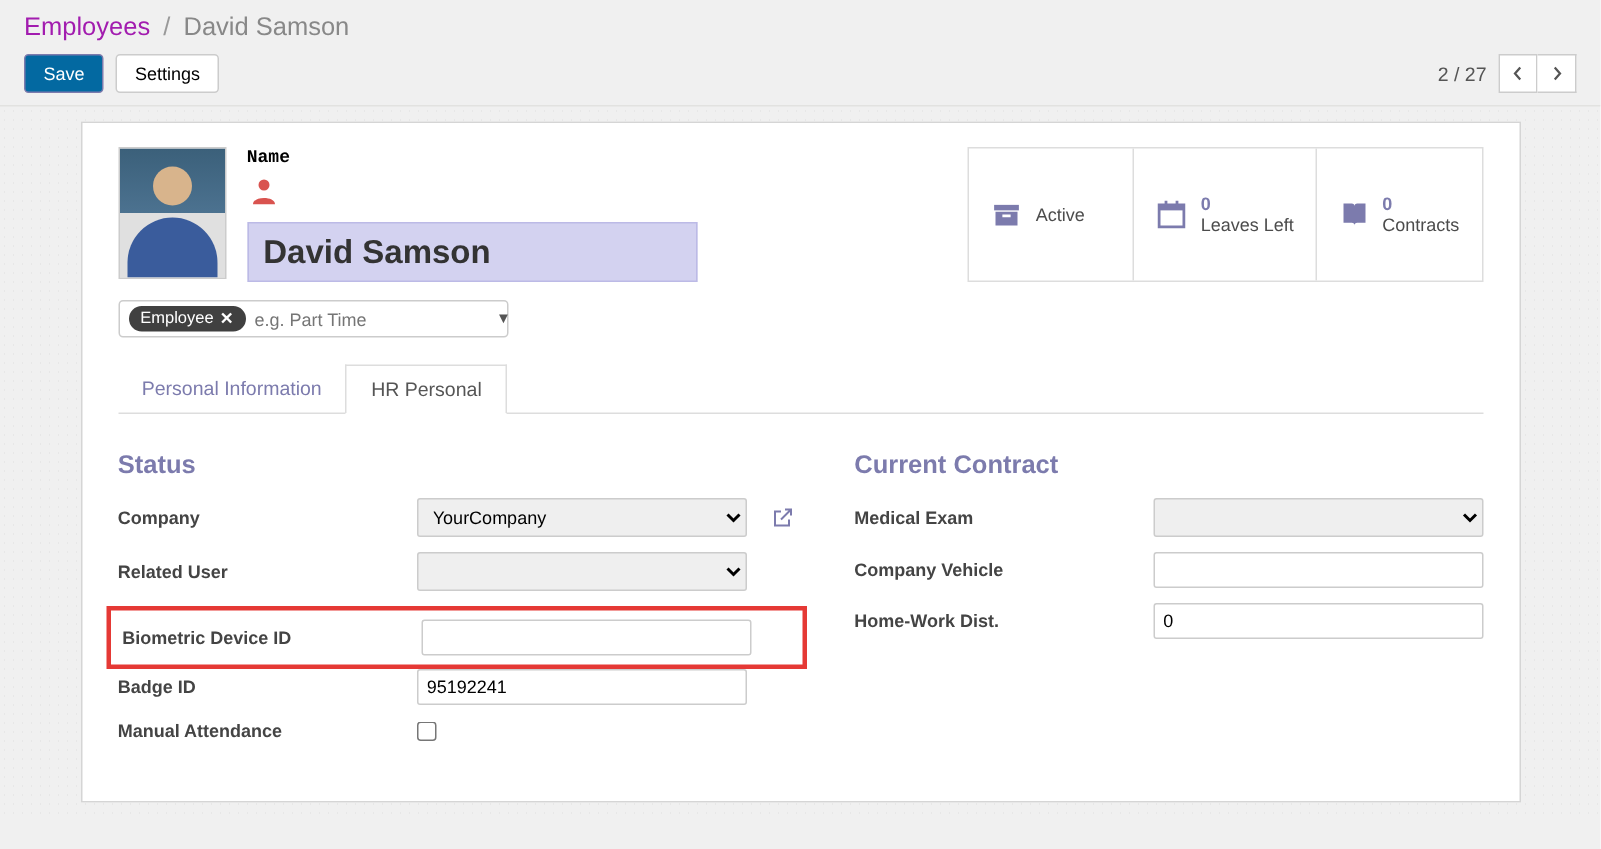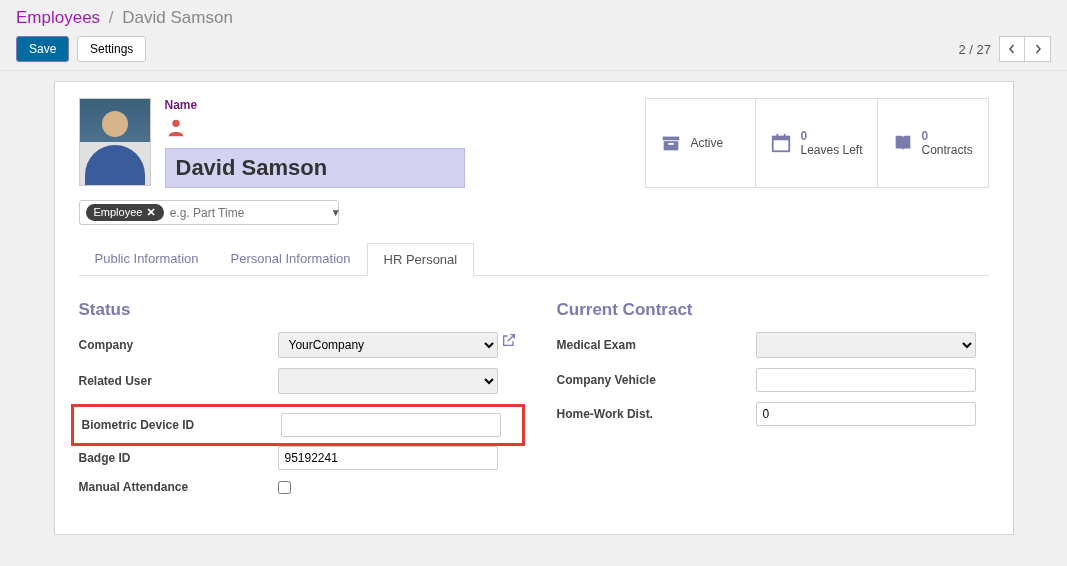--- a/index.html
+++ b/index.html
@@ -23,21 +23,21 @@
 
 .content-wrap { padding: 10px 8px; background-image: radial-gradient(#ddd 0.5px, transparent 0.5px); background-size: 6px 6px; }
 .sheet { background: #fff; border: 1px solid #d5d5d5; margin: 0 auto; max-width: 960px; padding: 16px 24px 30px; }
 
 .header-row { display: flex; gap: 16px; }
 .header-left { flex: 1; display: flex; gap: 14px; align-items: flex-start; }
 .avatar { width: 72px; height: 88px; background: linear-gradient(#3b607a, #4c7290 50%, #e0e0e0 50%); border: 1px solid #ccc; position: relative; overflow: hidden; }
 .avatar::after { content:""; position:absolute; top:12px; left:50%; transform:translateX(-50%); width:26px; height:26px; border-radius:50%; background:#d8b48c; }
 .avatar::before { content:""; position:absolute; bottom:0; left:50%; transform:translateX(-50%); width:60px; height:40px; background:#3a5c9c; border-radius:30px 30px 0 0; }
 .name-block { flex: 1; }
-.name-label { font-size: 12px; font-weight: bold; color: #701a75; }
+.name-label { font-size: 12px; font-weight: bold; color: #000000; font-family: Liberation Mono, monospace; }
 .name-icon { width: 22px; height: 22px; margin-top: 4px; }
 .name-input { width: 300px; margin-top: 10px; padding: 6px 10px; font-size: 22px; font-weight: bold; background: #d3d2f0; border: 1px solid #bcbae6; color: #333; }
 
 .stat-buttons { display: flex; border: 1px solid #ddd; }
 .stat-btn { display: flex; align-items: center; gap: 8px; padding: 8px 14px; border-right: 1px solid #ddd; cursor: pointer; min-width: 110px; }
 .stat-btn:last-child { border-right: none; }
 .stat-icon { width: 22px; height: 22px; }
 .stat-text { font-size: 12px; line-height: 1.2; }
 .stat-num { color: #7c7bad; font-weight: bold; }
 
@@ -49,21 +49,21 @@
 
 .tabs { margin-top: 18px; border-bottom: 1px solid #ddd; display: flex; }
 .tab { padding: 8px 16px; color: #7c7bad; cursor: pointer; font-size: 13px; }
 .tab.active { border: 1px solid #ddd; border-bottom: 1px solid #fff; margin-bottom: -1px; color: #555; background: #fff; }
 
 .form-body { display: flex; gap: 40px; margin-top: 24px; }
 .col { flex: 1; }
 h2.section { color: #7c7bad; font-size: 17px; font-weight: bold; margin-bottom: 12px; }
 .field-row { display: flex; align-items: center; margin-bottom: 10px; }
 .field-label { width: 155px; font-weight: bold; font-size: 12px; color: #444; flex-shrink: 0; }
-.field-control { flex: 1; display: flex; gap: 3px; padding-left: 44px; }
+.field-control { flex: 1; display: flex; align-items: center; gap: 16px; padding-left: 44px; }
 .field-control input[type=text], .field-control select { width: 220px; padding: 4px 6px; border: 1px solid #ccc; border-radius: 2px; font-size: 12px; }
 .ext-icon { color: #7c7bad; cursor: pointer; }
 
 .highlight-box { border: 3px solid #e53935; padding: 6px 8px; margin-left: -8px; margin-right: -8px; }
 
 svg { display: block; }
 </style>
 </head>
 <body>
 
@@ -147,21 +147,20 @@
     <div class="tag-row">
       <span class="tag">
         <span>Employee</span>
         <span class="tag-close">✕</span>
       </span>
       <input class="tag-placeholder" placeholder="e.g. Part Time" style="">
       <span class="tag-caret">▼</span>
     </div>
 
     <div class="tabs">
-      <div class="tab">Public Information</div>
       <div class="tab">Personal Information</div>
       <div class="tab active">HR Personal</div>
     </div>
 
     <div class="form-body">
       <div class="col">
         <h2 class="section">Status</h2>
         <div class="field-row">
           <div class="field-label">Company</div>
           <div class="field-control">

